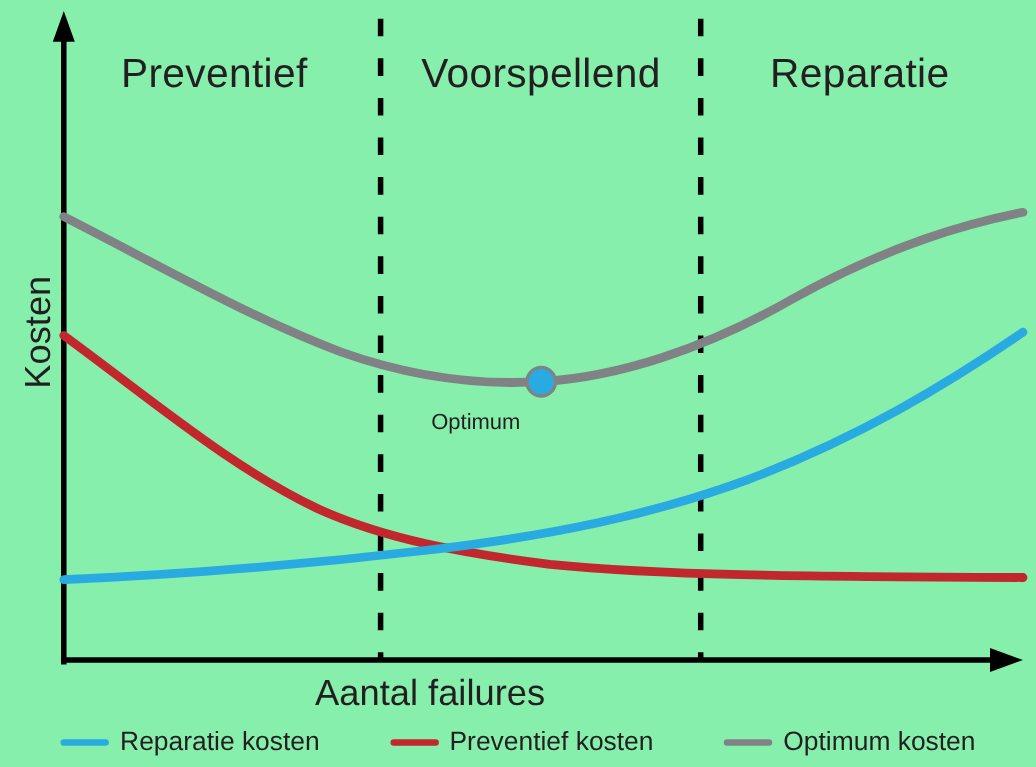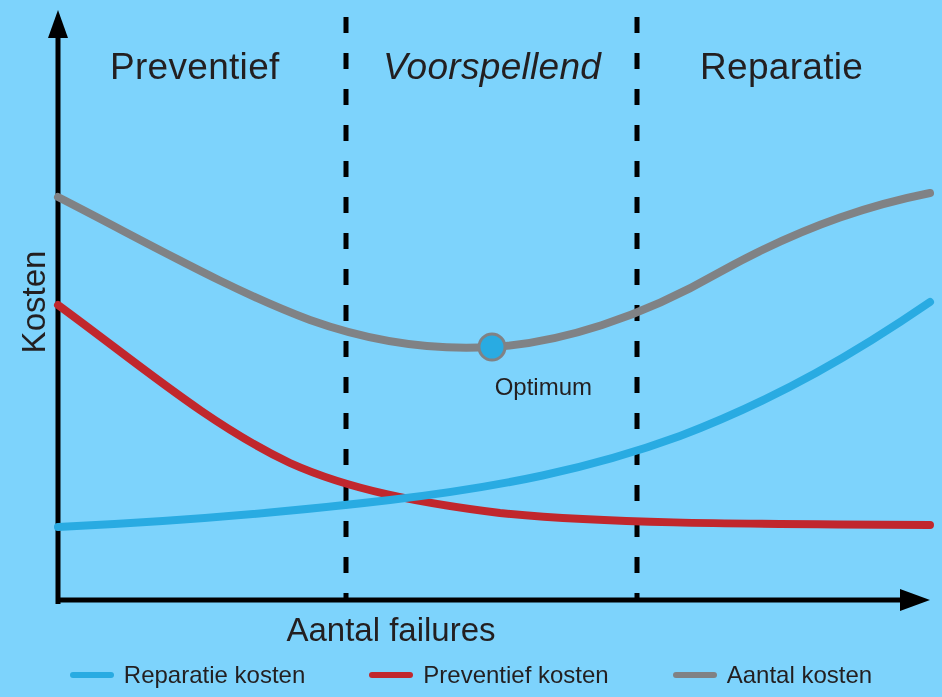--- a/index.html
+++ b/index.html
@@ -7,41 +7,41 @@
     padding: 0;
     background: #ffffff;
   }
   body {
     font-family: "Liberation Sans", sans-serif;
   }
   #chart-root {
     position: relative;
     width: 942px;
     height: 697px;
-    background: #7dd3fc;
+    background: #86efac;
     overflow: hidden;
   }
   svg.chart-canvas {
     position: absolute;
     left: 0;
     top: 0;
     width: 942px;
     height: 697px;
     display: block;
   }
   .region-label {
     position: absolute;
     font-size: 37px;
     color: #231f20;
     letter-spacing: 0.3px;
     white-space: nowrap;
     font-family: "Liberation Sans", sans-serif;
   }
   #region-label-preventief { left: 110px; top: 46px; }
-  #region-label-voorspellend { left: 383px; top: 46px; font-style: italic; }
+  #region-label-voorspellend { left: 383px; top: 46px; }
   #region-label-correctief { left: 700px; top: 46px; }
 
   #y-axis-title {
     position: absolute;
     left: -31px;
     top: 283px;
     width: 130px;
     text-align: center;
     transform: rotate(-90deg);
     transform-origin: 50% 50%;
@@ -58,22 +58,22 @@
     text-align: center;
     font-size: 33px;
     color: #231f20;
     font-family: "Liberation Sans", sans-serif;
   }
   #optimum-label {
     position: absolute;
     left: 392px;
     top: 373px;
     width: 200px;
-    text-align: right;
-    font-size: 24px;
+    text-align: left;
+    font-size: 20px;
     color: #231f20;
     font-family: "Liberation Sans", sans-serif;
   }
   #legend {
     position: absolute;
     left: 0;
     top: 661px;
     width: 942px;
     display: flex;
     justify-content: center;
@@ -150,17 +150,17 @@
     <div class="legend-item">
       <span class="legend-swatch" style="background: rgb(41, 171, 226);"></span>
       <span class="legend-text">Reparatie kosten</span>
     </div>
     <div class="legend-item">
       <span class="legend-swatch" style="background: rgb(193, 39, 45);"></span>
       <span class="legend-text">Preventief kosten</span>
     </div>
     <div class="legend-item">
       <span class="legend-swatch" style="background: rgb(128, 130, 133);"></span>
-      <span class="legend-text">Aantal kosten</span>
+      <span class="legend-text">Optimum kosten</span>
     </div>
   </div>
 
 </div>
 
 </body></html>

